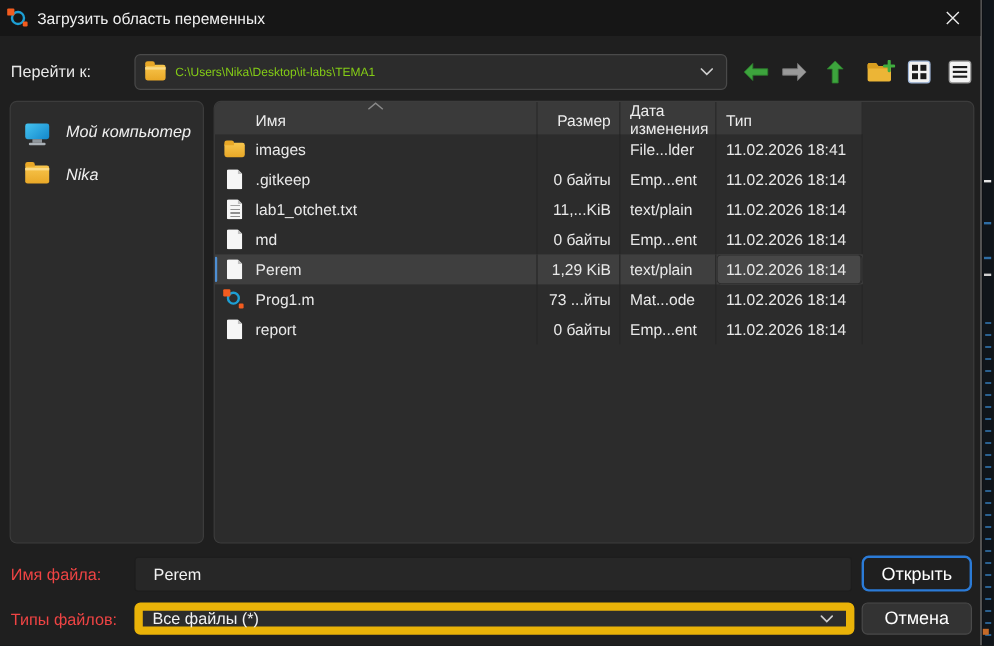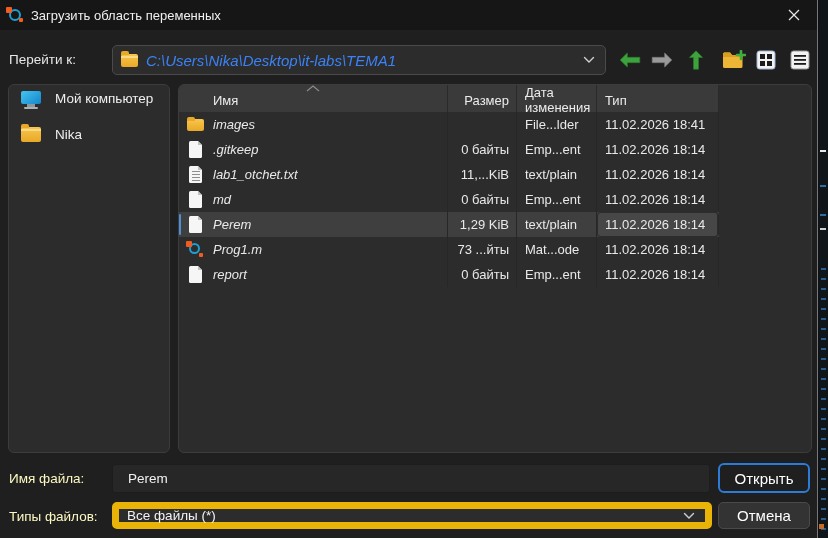--- a/index.html
+++ b/index.html
@@ -16,75 +16,75 @@
   
   .scilab-logo { position:relative; width:16px; height:16px; display:inline-block; }
   .scilab-logo .ring { position:absolute; left:2px; top:2px; width:12px; height:12px; border:2.5px solid #1d9fd4; border-radius:50%; }
   .scilab-logo .sq { position:absolute; left:-1px; top:0px; width:6px; height:6px; background:#f25c1f; border-radius:1px; }
   .scilab-logo .dot { position:absolute; right:0px; bottom:1px; width:4px; height:4px; background:#f25c1f; border-radius:1px; }
   .titlebar .scilab-logo { margin-left:7px; }
 
   
   .toolbar-label { position:absolute; left:9px; top:52px; font-size:13.5px; color:#e8e8e8; }
   .path-combo { position:absolute; left:112px; top:45px; width:494px; height:30px; background:#2c2c2c; border:1px solid #4a4a4a; border-radius:5px; display:flex; align-items:center; padding:0 10px 0 8px; }
-  .path-combo .txt { font-size:15px; color:#3b82f6; margin-left:8px; flex:1; white-space:nowrap; overflow:hidden;font-style:italic; }
+  .path-combo .txt { font-size:10px; color:#84cc16; margin-left:8px; flex:1; white-space:nowrap; overflow:hidden; }
   .combo-chevron { margin-left:auto; }
 
   .navbtn { position:absolute; top:46px; width:28px; height:28px; display:flex; align-items:center; justify-content:center; border-radius:4px; }
   .navbtn svg { display:block; }
 
   
   .css-folder { position:relative; width:17px; height:13px; background:linear-gradient(#f8c64d,#e9a827); border-radius:2px; display:inline-block; }
   .css-folder::before { content:""; position:absolute; left:0; top:-3px; width:8px; height:4px; background:#e9a827; border-radius:2px 2px 0 0; }
   .css-folder::after { content:""; position:absolute; left:0; top:2px; right:0; height:2px; background:#fbda85; }
 
   
   .sidepanel { position:absolute; left:8px; top:84px; width:162px; height:369px; background:#2c2c2c; border:1px solid #3c3c3c; border-radius:6px; overflow:hidden; }
-  .side-item { height:36px; display:flex; align-items:flex-start; padding-left:10px; font-size:13.5px; color:#efefef; }
+  .side-item { height:36px; display:flex; align-items:center; padding-left:10px; font-size:13.5px; color:#efefef;font-style:italic; }
   .side-item .ic { width:24px; margin-right:12px; display:flex; justify-content:center; }
 
   .css-monitor { position:relative; width:20px; height:13px; background:linear-gradient(140deg,#45c3f0,#1387cb); border-radius:2px; display:inline-block; }
   .css-monitor::before { content:""; position:absolute; left:6px; bottom:-3px; width:8px; height:3px; background:#8f969c; }
   .css-monitor::after { content:""; position:absolute; left:3px; bottom:-5px; width:14px; height:2px; background:#aab1b7; border-radius:1px; }
   .side-item .css-folder { width:20px; height:15px; }
 
   
   .filepanel { position:absolute; left:178px; top:84px; width:634px; height:369px; background:#2c2c2c; border:1px solid #3c3c3c; border-radius:6px; overflow:hidden; }
   .thead { position:relative; width:540px; height:27px; background:#3a3a3a; display:grid; grid-template-columns:269px 69px 80px 122px; align-items:center; font-size:13px; color:#ececec; }
   .thead .hc { height:100%; display:flex; align-items:center; border-right:1px solid #2a2a2a; }
   .hc.h-name { padding-left:34px; }
   .hc.h-size { justify-content:flex-end; padding-right:7px; }
   .hc.h-type { padding-left:8px; }
   .hc.h-date { padding-left:8px; }
   .sort-chevron { position:absolute; left:127px; top:0px; }
 
   .tbody { width:540px; }
   .trow { position:relative; height:25px; display:grid; grid-template-columns:269px 69px 80px 122px; align-items:center; font-size:13px; color:#e9e9e9; }
   .trow .c { height:100%; display:flex; align-items:center; border-right:1px solid #272727; overflow:hidden; white-space:nowrap; }
-  .trow .c.name { padding-left:8px;font-style:italic; }
+  .trow .c.name { padding-left:8px; }
   .trow .c.size { justify-content:flex-end; padding-right:7px; }
   .trow .c.type { padding-left:8px; }
   .trow .c.date { padding-left:8px; }
   .trow.selected { background:#3f3f3f; }
   .trow.selected::before { content:""; position:absolute; left:0; top:2px; bottom:2px; width:2px; background:#4e8fd3; border-radius:1px; }
   .trow.selected .c.date { background:#474747; border-radius:4px; box-shadow:inset 0 0 0 1px #2c2c2c; }
 
   .ficon { position:relative; width:17px; height:17px; margin-right:9px; flex:none; display:inline-block; }
   .ficon.folder-icon { align-self:center; }
   .ficon.folder-icon::before { content:""; position:absolute; left:0; top:3px; width:17px; height:12px; background:linear-gradient(#f8c64d,#e9a827); border-radius:2px; }
   .ficon.folder-icon::after { content:""; position:absolute; left:0; top:1px; width:8px; height:4px; background:#e9a827; border-radius:2px 2px 0 0; }
   .ficon.file-icon::before, .ficon.text-file-icon::before { content:""; position:absolute; left:2px; top:0; width:13px; height:17px; background:#f6f6f6; border-radius:1.5px; clip-path:polygon(0 0,69% 0,100% 24%,100% 100%,0 100%); }
   .ficon.file-icon::after, .ficon.text-file-icon::after { content:""; position:absolute; right:2px; top:0; width:4px; height:4px; background:#c0c0c0; clip-path:polygon(0 0,100% 100%,0 100%); }
   .ficon.text-file-icon .lines { position:absolute; left:4.5px; top:5px; width:8px; height:10px; background:repeating-linear-gradient(to bottom,#8f8f8f 0 1px,transparent 1px 3px); }
   .ficon.scilab-icon .ring { position:absolute; left:2px; top:2px; width:11px; height:11px; border:2.5px solid #1d9fd4; border-radius:50%; }
   .ficon.scilab-icon .sq { position:absolute; left:-1px; top:0; width:6px; height:6px; background:#f25c1f; border-radius:1px; }
   .ficon.scilab-icon .dot { position:absolute; right:1px; bottom:1px; width:4px; height:4px; background:#f25c1f; border-radius:1px; }
 
   
-  .f-label { position:absolute; left:9px; font-size:13.5px; color:#fef9c3; }
+  .f-label { position:absolute; left:9px; font-size:13.5px; color:#ef4444; }
   .filename-input { position:absolute; left:112px; top:464px; width:598px; height:29px; background:#272727; border:1px solid #1d1d1d; border-radius:3px; color:#f2f2f2; font-size:13.5px; padding-left:15px; font-family:inherit; outline:none; }
   .filetype-combo { position:absolute; left:112px; top:502px; width:600px; height:27px; background:#2c2c2c; border:7px solid #eab308; border-radius:5px; display:flex; align-items:center; padding:0 10px 0 8px; font-size:13.5px; color:#f2f2f2; }
   .btn { position:absolute; left:718px; width:92px; display:flex; align-items:center; justify-content:center; font-size:15px; color:#fff; border-radius:6px; }
   .btn.open { top:463px; height:30px; background:#1f1f1f; border:2px solid #2b7bd7; }
   .btn.cancel { top:502px; height:27px; background:#333333; border:1px solid #4a4a4a; border-radius:5px; }
 
   
   .edge { position:absolute; left:819px; top:0; width:9px; height:538px; background:#10151a; }
   .edge .code { position:absolute; left:2px; top:268px; width:5px; height:266px; background:repeating-linear-gradient(to bottom,#2e6da4 0 2px,transparent 2px 10px); opacity:.85; }
   .edge .w1 { position:absolute; left:1px; top:150px; width:6px; height:2px; background:#e6e6e6; }

